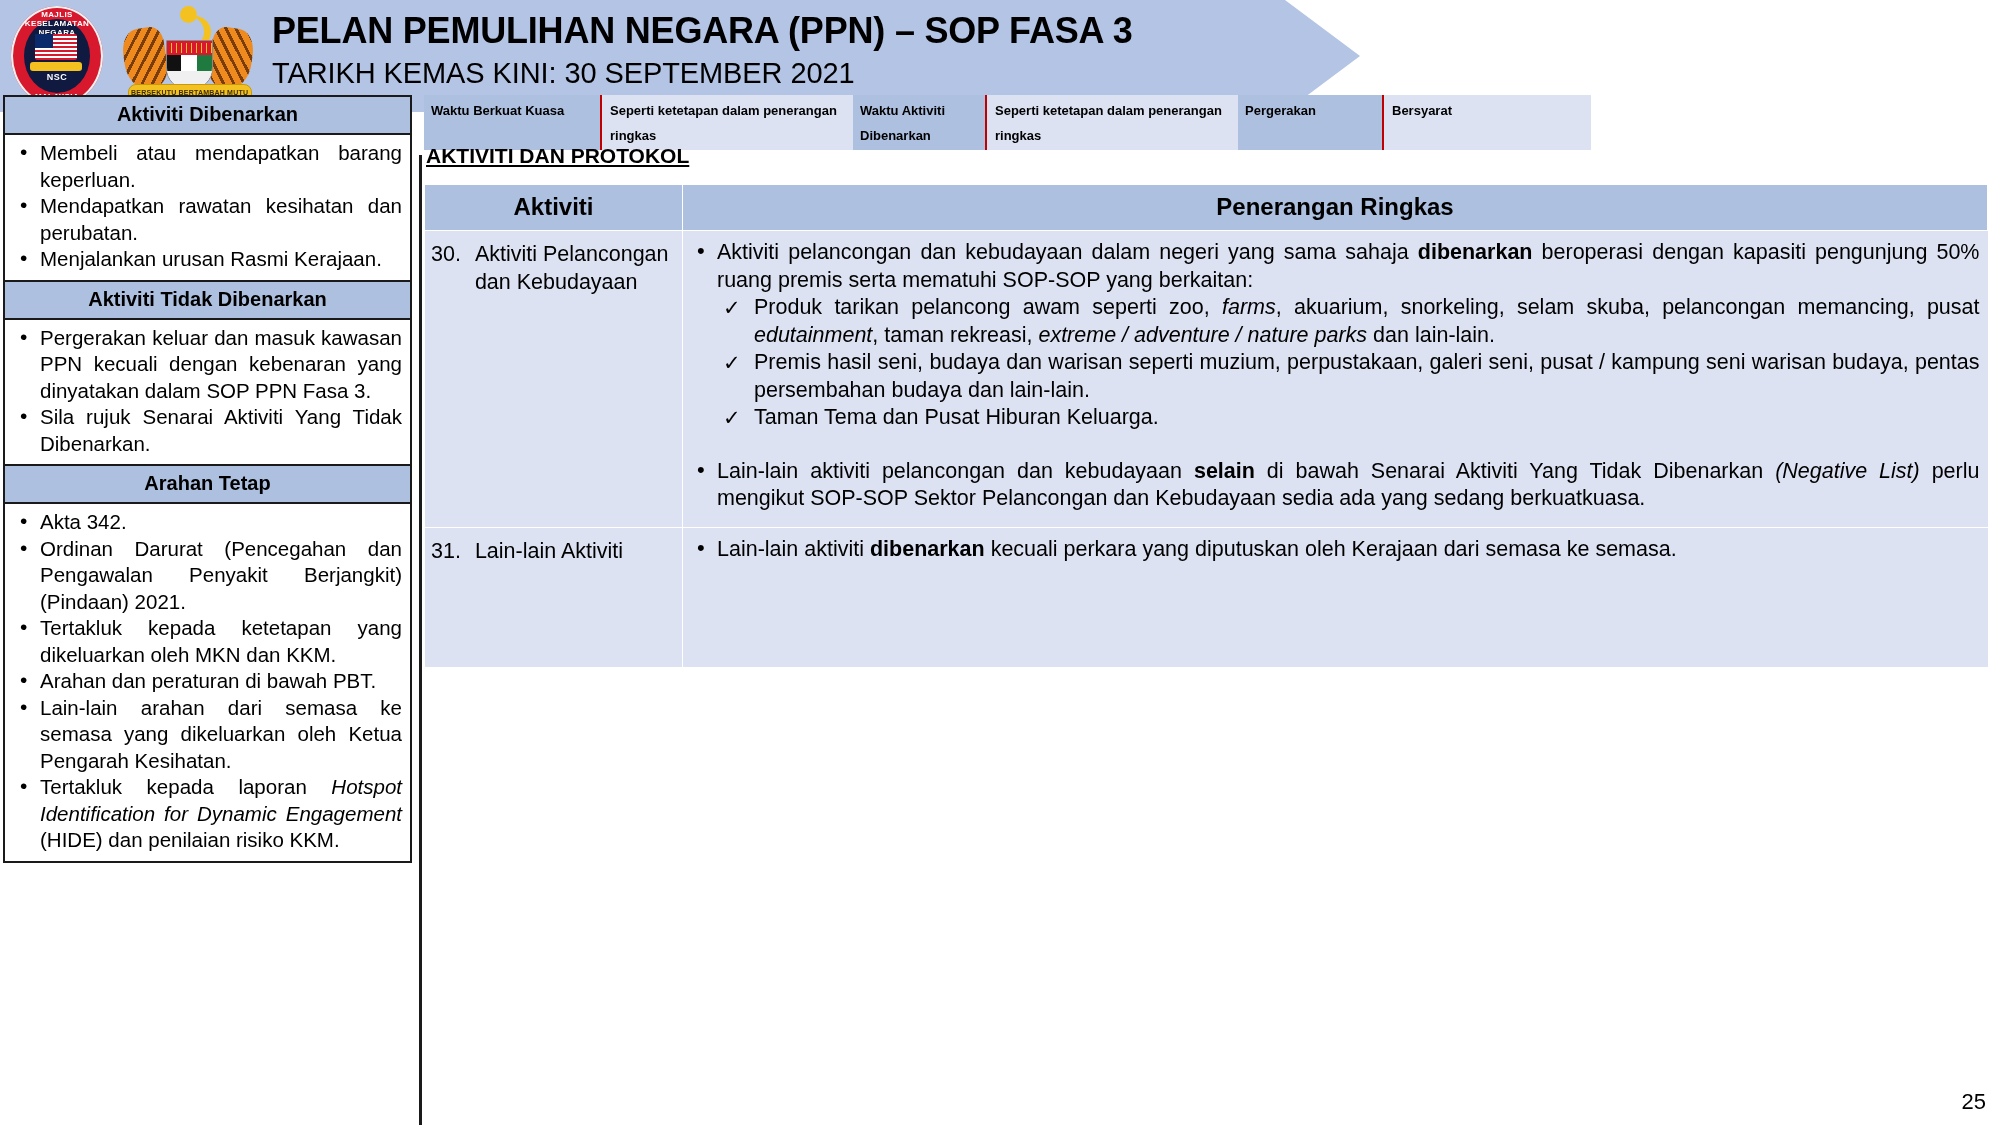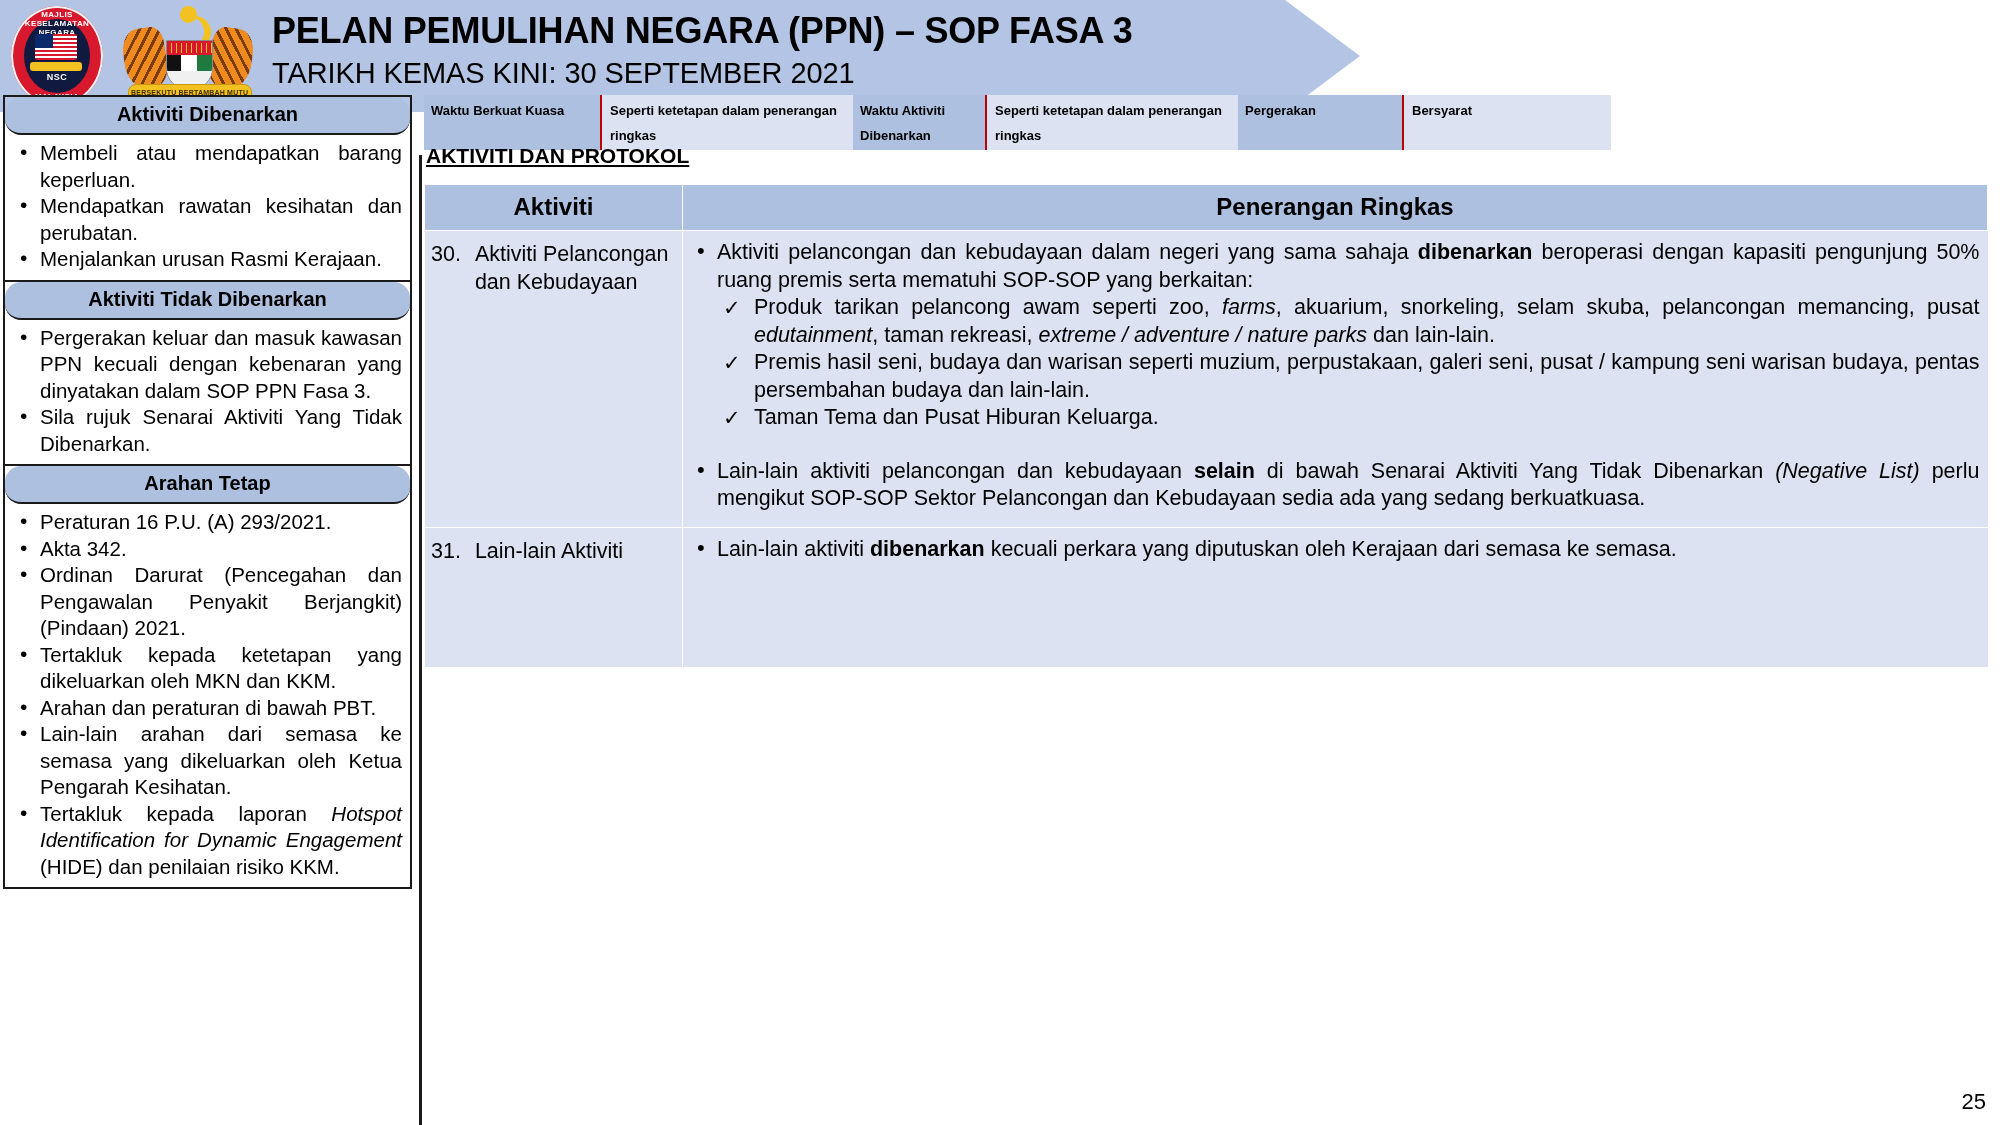--- a/index.html
+++ b/index.html
@@ -230,21 +230,20 @@
   }
   .panel { border: 2.5px solid #1a1a1a; border-bottom: none; }
   .panel:last-child { border-bottom: 2.5px solid #1a1a1a; }
   .panel-head {
     background: #aec0e0;
     text-align: center;
     font-size: 20px;
     font-weight: bold;
     padding: 6px 0 7px 0;
     border-bottom: 2.5px solid #1a1a1a;
-    border-radius: 16px;
   }
   .panel-body {
     background: #ffffff;
     padding: 5px 8px 7px 8px;
   }
   .panel-body ul {
     margin: 0;
     padding: 0;
     list-style: none;
   }
@@ -401,21 +400,21 @@
   <div id="header-subtitle">TARIKH KEMAS KINI: 30 SEPTEMBER 2021</div>
 </div>
 
 <div id="status-strip">
   <div class="status-cell dark" style="width:176px">Waktu Berkuat Kuasa</div>
   <div class="status-sep"></div>
   <div class="status-cell light" style="width:251px">Seperti ketetapan dalam penerangan ringkas</div>
   <div class="status-cell dark" style="width:132px">Waktu Aktiviti Dibenarkan</div>
   <div class="status-sep"></div>
   <div class="status-cell light" style="width:251px">Seperti ketetapan dalam penerangan ringkas</div>
-  <div class="status-cell dark" style="width:164px">Pergerakan</div>
+  <div class="status-cell dark" style="width:144px">Pergerakan</div>
   <div class="status-sep"></div>
   <div class="status-cell light" style="width:207px">Bersyarat</div>
 </div>
 
 <div id="sidebar">
 
   <div class="panel">
     <div class="panel-head">Aktiviti Dibenarkan</div>
     <div class="panel-body">
       <ul>
@@ -433,21 +432,20 @@
         <li>Pergerakan keluar dan masuk kawasan PPN kecuali dengan kebenaran yang dinyatakan dalam SOP PPN Fasa 3.</li>
         <li>Sila rujuk Senarai Aktiviti Yang Tidak Dibenarkan.</li>
       </ul>
     </div>
   </div>
 
   <div class="panel">
     <div class="panel-head">Arahan Tetap</div>
     <div class="panel-body">
       <ul>
-        <li class="nojust">Peraturan 16 P.U. (A) 293/2021.</li>
         <li class="nojust">Akta 342.</li>
         <li>Ordinan Darurat (Pencegahan dan Pengawalan Penyakit Berjangkit) (Pindaan) 2021.</li>
         <li>Tertakluk kepada ketetapan yang dikeluarkan oleh MKN dan KKM.</li>
         <li class="nojust">Arahan dan peraturan di bawah  PBT.</li>
         <li>Lain-lain arahan dari semasa  ke semasa yang dikeluarkan oleh Ketua Pengarah Kesihatan.</li>
         <li><span>Tertakluk kepada laporan </span><i>Hotspot Identification for Dynamic Engagement</i><span> (HIDE) dan penilaian risiko KKM.</span></li>
       </ul>
     </div>
   </div>
 

